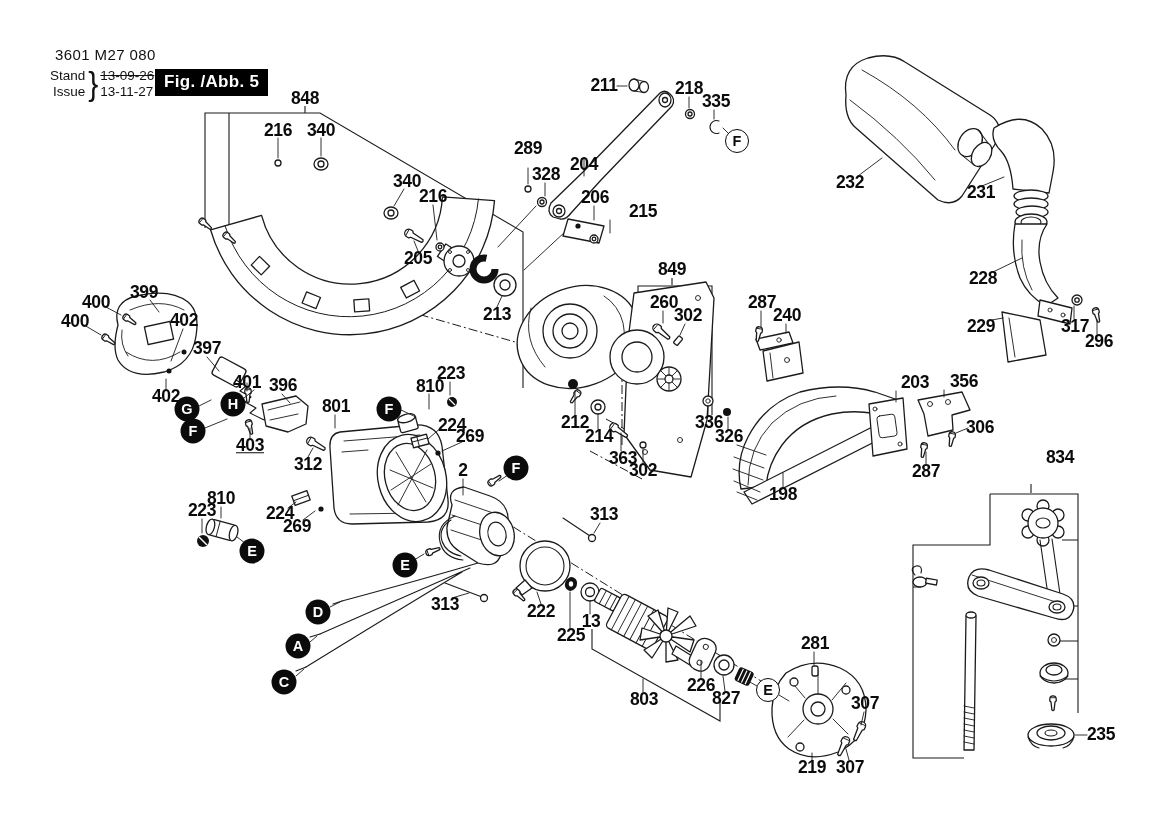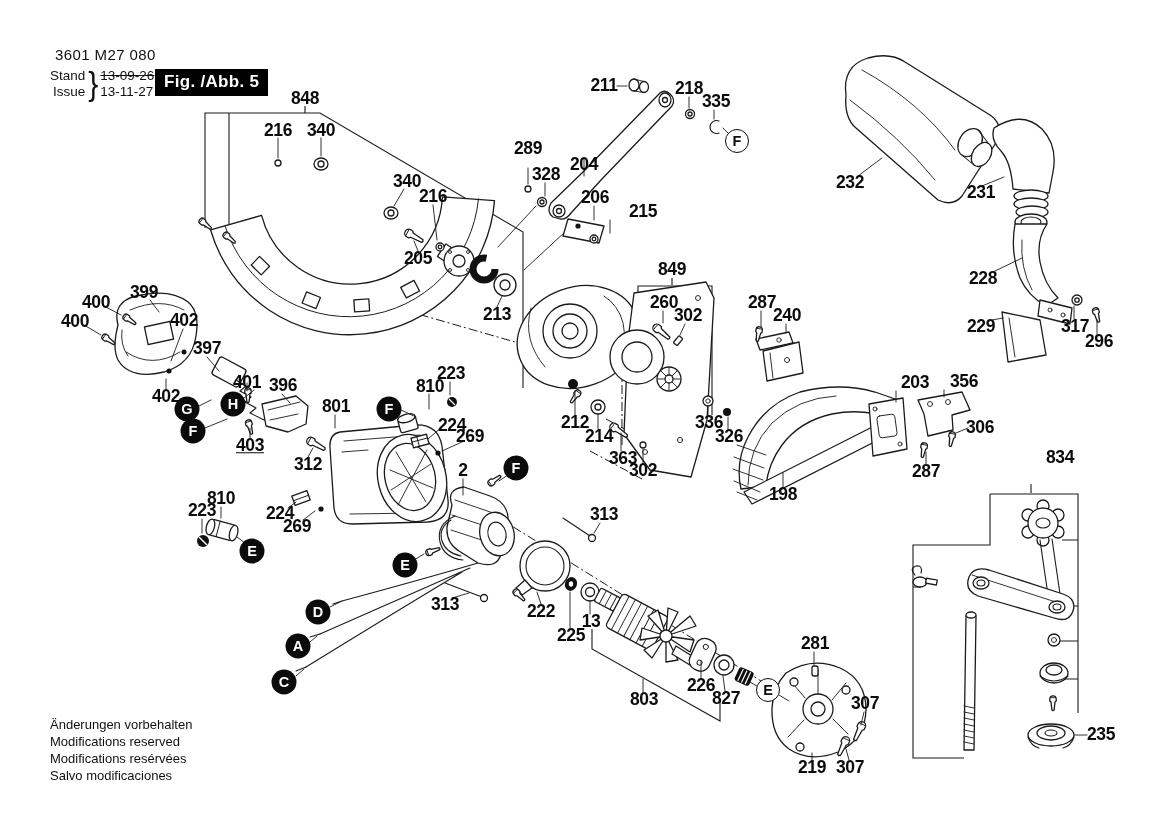--- a/index.html
+++ b/index.html
@@ -458,20 +458,14 @@
       <div class="ref filled" style="left: 516px; top: 468px;">F</div>
       <div class="ref filled" style="left: 252px; top: 551px;">E</div>
       <div class="ref filled" style="left: 405px; top: 565px;">E</div>
       <div class="ref filled" style="left: 318px; top: 612px;">D</div>
       <div class="ref filled" style="left: 298px; top: 646px;">A</div>
       <div class="ref filled" style="left: 284px; top: 682px;">C</div>
       <div class="ref outline" style="left: 737px; top: 141px;">F</div>
       <div class="ref outline" style="left: 768px; top: 690px;">E</div>
     </div>
 
-  <div class="footer">
-    <div>Änderungen vorbehalten</div>
-    <div>Modifications reserved</div>
-    <div>Modifications resérvées</div>
-    <div>Salvo modificaciones</div>
-  </div>
 
 </div>
 
 </body></html>

